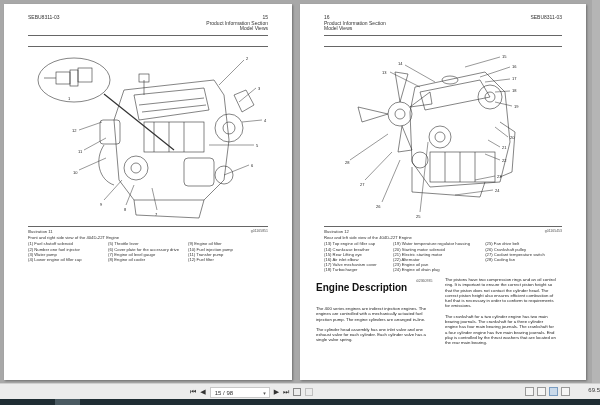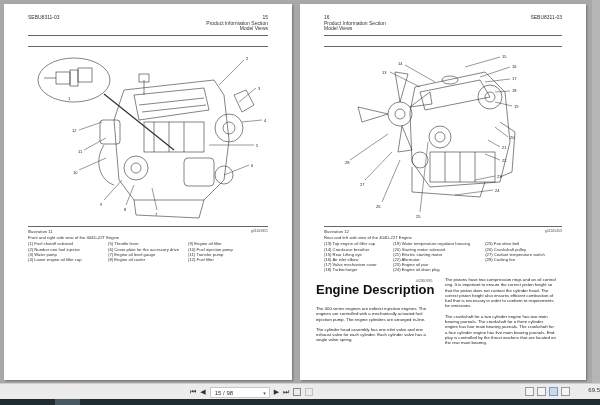--- a/index.html
+++ b/index.html
@@ -13,21 +13,21 @@
   .hdr { position: absolute; top: 11px; font-size: 5px; color: #333; line-height: 5.5px; }
   .hdr-l { left: 24px; }
   .hdr-r { right: 24px; text-align: right; }
   .rule { position: absolute; left: 24px; right: 24px; height: 1px; background: #666; }
   .illus { position: absolute; }
   .caption { position: absolute; left: 24px; right: 24px; font-size: 4.2px; color: #333; line-height: 5.2px; }
   .caption .cap-top { border-top: 1px solid #666; padding-top: 2px; display:flex; justify-content: space-between; }
   .cap-title { margin-top: 1px; }
   .cols { display: flex; margin-top: 1px; }
   .col { flex: 1; }
-  .section-title { position: absolute; left: 16px; top: 278px; font-size: 13px; font-weight: bold; color: #111; }
+  .section-title { position: absolute; left: 16px; top: 278px; font-size: 10px; font-weight: bold; color: #111; }
   .gcode { position: absolute; font-size: 3.5px; color: #555; }
   .para { position: absolute; font-size: 4.3px; line-height: 5.3px; color: #222; }
   .statusbar { position: absolute; left: 0; top: 383px; width: 600px; height: 16px; background: #ececec; border-top: 1px solid #cfcfcf; }
   .taskbar { position: absolute; left: 0; top: 399px; width: 600px; height: 6px; background: #1f2d33; }
   .taskbar .tb-item { position: absolute; left: 55px; top: 0; width: 25px; height: 6px; background: #4a5a62; }
   .nav { position: absolute; top: 2px; left: 190px; display: flex; align-items: center; gap: 4px; height: 12px; }
   .nbtn { font-size: 7px; color: #333; cursor: pointer; line-height: 12px; }
   .pagebox { width: 60px; height: 11px; background: #fff; border: 1px solid #c8c8c8; font-size: 6px; line-height: 10px; padding-left: 4px; position: relative; color: #333; }
   .pagebox .dd { position: absolute; right: 3px; top: 0; font-size: 5px; color: #555; }
   .icon-sq { width: 8px; height: 8px; border: 1px solid #888; position: relative; }

